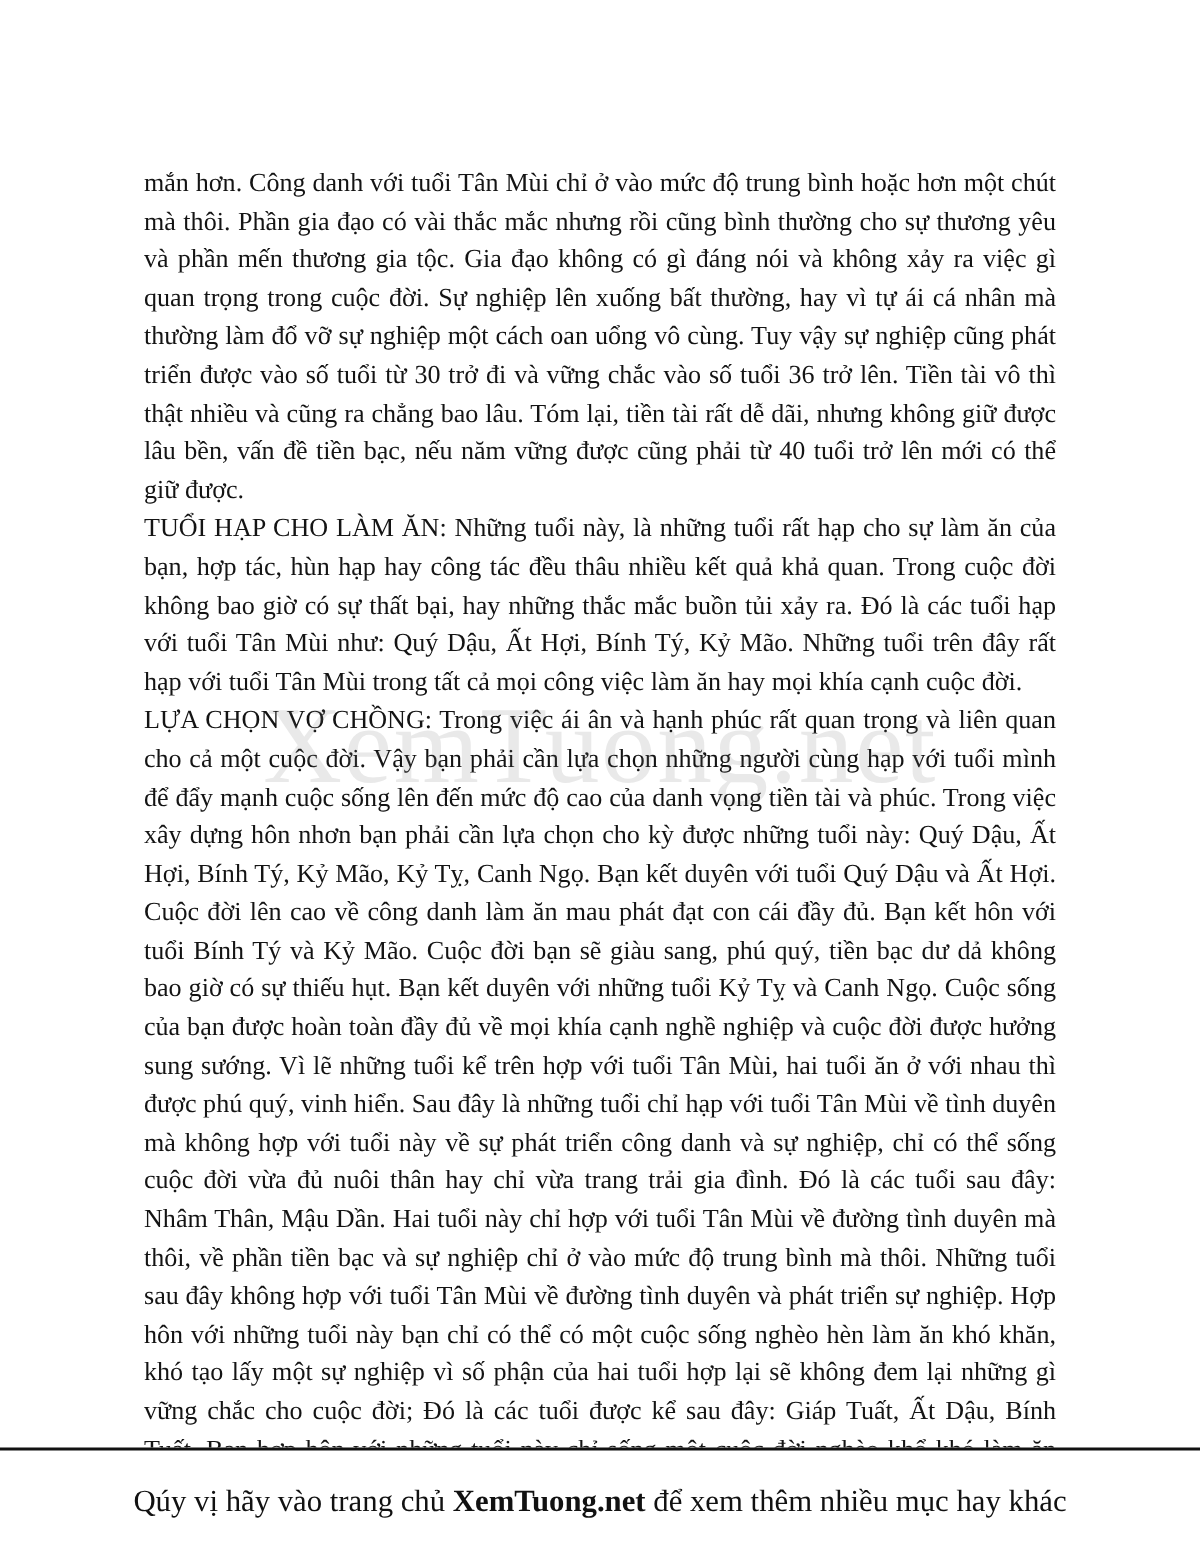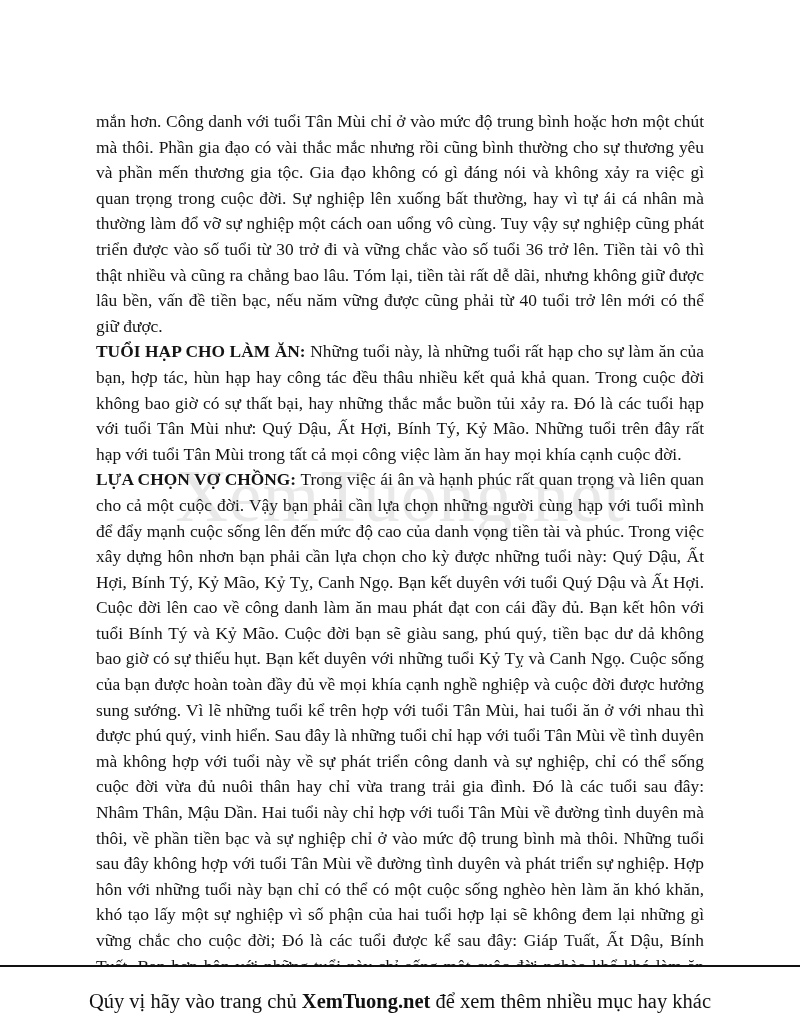--- a/index.html
+++ b/index.html
@@ -48,21 +48,21 @@
     text-justify: inter-word;
     color: #141414;
     hyphens: none;
     margin-top: 21px;
   }
   .body-text p {
     margin: 0;
     text-indent: 0;
   }
   .lead {
-    font-weight: bold;
+    font-weight: normal;
   }
   .footer {
     position: absolute;
     left: 0;
     right: 0;
     bottom: 0;
     height: 68px;
     border-top: 2px solid #111;
     display: flex;
     align-items: center;

